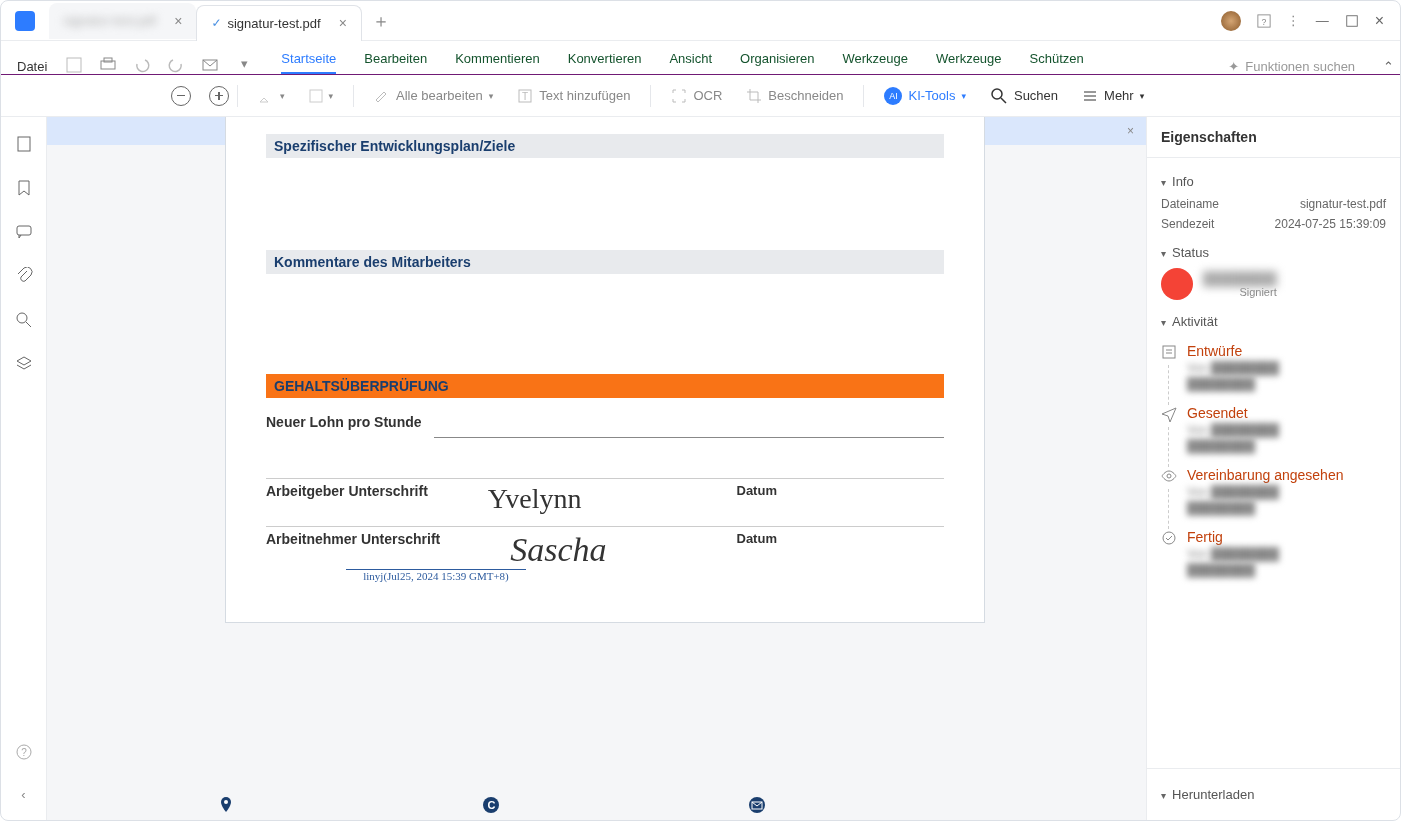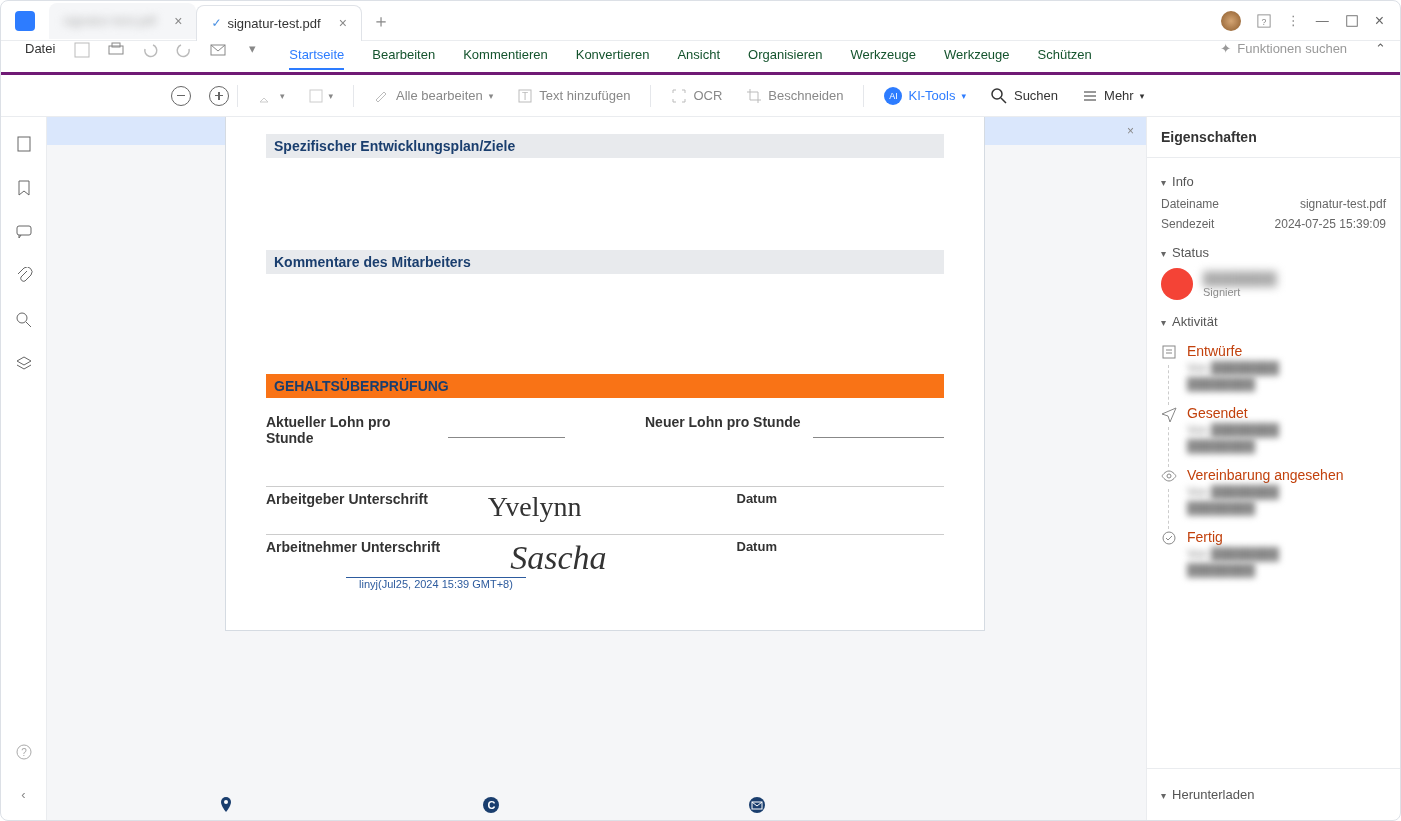--- a/index.html
+++ b/index.html
@@ -14,21 +14,21 @@
 .tab.inactive { background: #f5f6f8; }
 .tab .check { margin-right: 6px; color: #4a90e2; font-size: 12px; }
 .tab .close { margin-left: 18px; color: #888; font-size: 14px; cursor: pointer; }
 .blur { filter: blur(4px); color: #aaa; }
 .new-tab { margin-left: 10px; color: #888; font-size: 18px; cursor: pointer; }
 .title-right { margin-left: auto; display: flex; align-items: center; gap: 16px; padding-right: 16px; }
 .avatar { width: 20px; height: 20px; border-radius: 50%; background: radial-gradient(circle,#d4a574,#8b5a2b); }
 .wctrl { width: 14px; height: 14px; color: #666; }
 
 
-.menubar { height: 34px; display: flex; align-items: flex-start; border-bottom: 3px solid #701a75; padding: 0 14px; font-size: 13px; }
+.menubar { height: 34px; display: flex; align-items: flex-end; border-bottom: 1px solid #701a75; padding: 0 6px; font-size: 13px; }
 .menu-file { padding: 0 10px; }
 .mico { width: 18px; height: 18px; display: inline-block; margin: 0 8px; color: #888; }
 .menu-tabs { display: flex; margin-left: 20px; gap: 28px; }
 .menu-tab { color: #14532d; cursor: pointer; padding: 6px 0; }
 .menu-tab.active { color: #2d7cff; border-bottom: 2px solid #2d7cff; font-weight: 500; }
 .search-feat { margin-left: auto; display: flex; align-items: center; color: #999; font-size: 13px; padding: 0 14px; }
 .caret { margin-left: 14px; color: #666; }
 
 
 .toolbar { height: 42px; display: flex; align-items: center; border-bottom: 1px solid #eaecef; padding: 0 10px; font-size: 13px; color: #888; }
@@ -59,33 +59,33 @@
 .salary-row { display: flex; margin-top: 16px; gap: 80px; }
 .sal-col { flex: 1; display: flex; align-items: flex-start; }
 .sal-label { font-weight: bold; font-size: 14px; max-width: 170px; }
 .sal-line { border-bottom: 1px solid #888; flex: 1; margin-left: 12px; height: 24px; }
 .sign-row { display: flex; border-top: 1px solid #ccc; margin-top: 40px; padding-top: 4px; }
 .sign-left { flex: 2.2; display: flex; align-items: flex-start; }
 .sign-label { font-weight: bold; font-size: 14px; }
 .sign-right { flex: 1; border-left: 0; padding-left: 14px; font-weight: bold; }
 .sig1 { font-family: "Segoe Script", cursive; font-size: 28px; margin-left: 60px; }
 .sig2 { font-family: "Brush Script MT", cursive; font-size: 34px; margin-left: 70px; font-style: italic; }
-.sig-meta { font-size: 11px; color: #2d5b9e; margin-left: 80px; border-top: 1px solid #2d5b9e; width: 180px; text-align: center; }
+.sig-meta { font-size: 11px; color: #2d5b9e; margin-left: 80px; border-top: 1px solid #2d5b9e; width: 180px; text-align: center; font-family: Liberation Serif, serif; }
 
 .bottom-icons-bar { position: absolute; bottom: 0; left: 46px; right: 256px; height: 30px; display: flex; justify-content: space-around; align-items: center; }
 .bic { width: 16px; height: 16px; background: #1a3e6e; border-radius: 50%; display: inline-block; }
 
 
 .right-panel { width: 254px; border-left: 1px solid #eaecef; display: flex; flex-direction: column; font-size: 13px; }
 .rp-title { font-weight: 700; padding: 12px 14px; border-bottom: 1px solid #eaecef; font-size: 14px; }
 .rp-sect { padding: 8px 14px; }
 .rp-head { color: #555; font-weight: 500; margin: 8px 0; font-size: 13px; }
 .rp-head::before { content: "▾"; margin-right: 6px; font-size: 10px; color: #666; }
 .rp-row { display: flex; justify-content: space-between; color: #666; margin: 6px 0; font-size: 12px; }
-.status-user { display: flex; align-items: center; gap: 10px; margin: 8px 0; }
+.status-user { display: flex; align-items: center; gap: 10px; margin: 8px 0; text-align: right; }
 .status-avatar { width: 32px; height: 32px; border-radius: 50%; background: #f44336; }
 .act-item { display: flex; gap: 10px; margin: 14px 0; position: relative; }
 .act-icon { width: 16px; height: 16px; color: #888; flex-shrink: 0; margin-top: 1px; }
 .act-item::before { content: ""; position: absolute; left: 7px; top: 22px; bottom: -14px; width: 1px; border-left: 1px dashed #ccc; }
 .act-item:last-child::before { display: none; }
 .act-body .t1 { color: #c2410c; font-size: 14px; }
 .act-body .t2 { color: #888; font-size: 12px; margin-top: 2px; filter: blur(3px); }
 .rp-bottom { border-top: 1px solid #eaecef; padding: 10px 14px; margin-top: auto; }
 svg { display: block; }
 </style>
@@ -269,24 +269,20 @@
       </div>
 
       <div class="page">
         <div class="section-bar">Spezifischer Entwicklungsplan/Ziele</div>
         <div style="height:86px;"></div>
         <div class="section-bar">Kommentare des Mitarbeiters</div>
         <div style="height:100px;"></div>
         <div class="sect-title">GEHALTSÜBERPRÜFUNG</div>
         <div class="salary-row">
           <div class="sal-col">
-            <span class="sal-label">Aktueller Lohn pro Stunde</span>
-            <span class="sal-line"></span>
-          </div>
-          <div class="sal-col">
             <span class="sal-label">Neuer Lohn pro Stunde</span>
             <span class="sal-line"></span>
           </div>
         </div>
         <div class="sign-row">
           <div class="sign-left">
             <span class="sign-label">Arbeitgeber Unterschrift</span>
             <span class="sig1">Yvelynn</span>
           </div>
           <div class="sign-right" style="border-top:0;">

